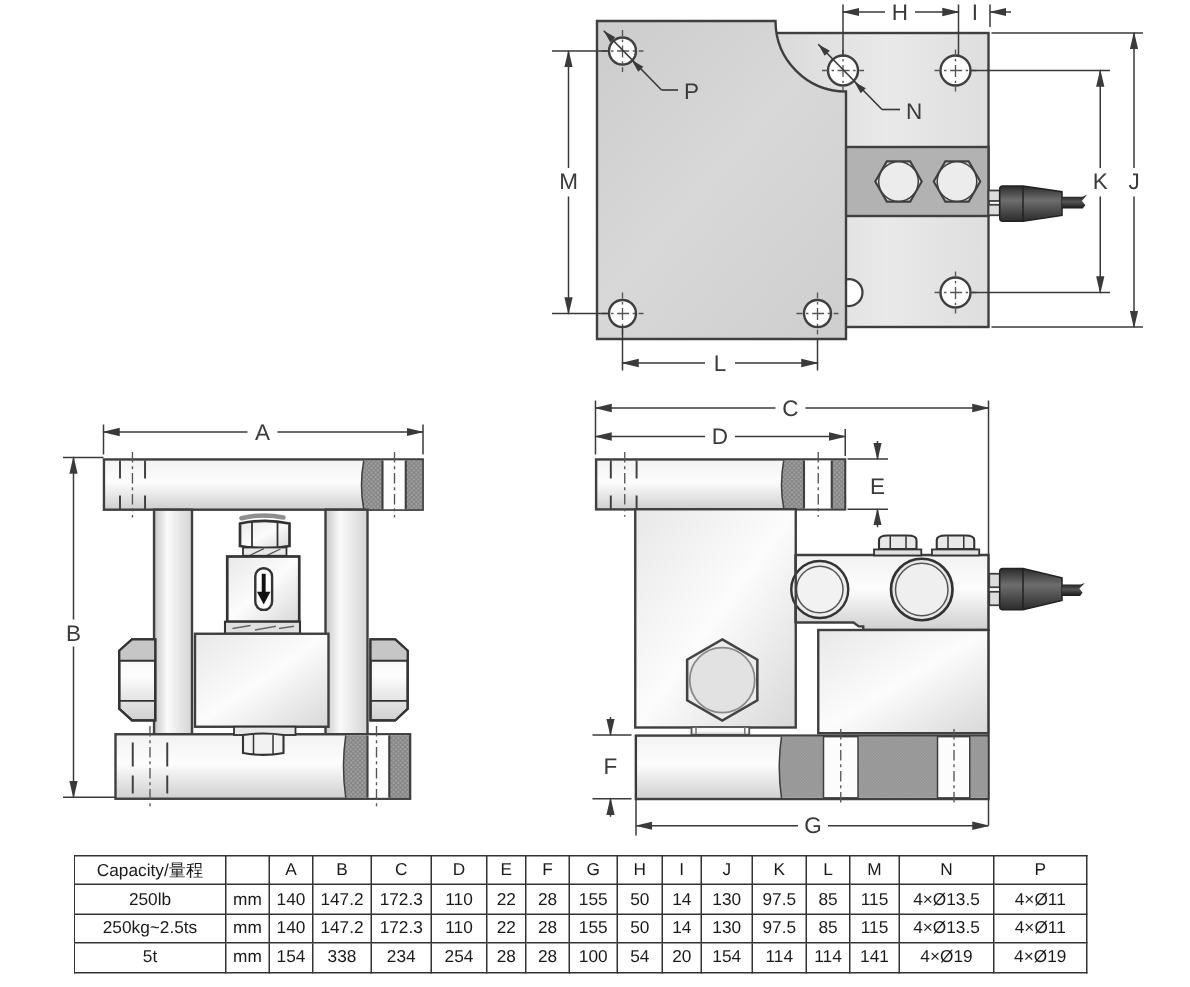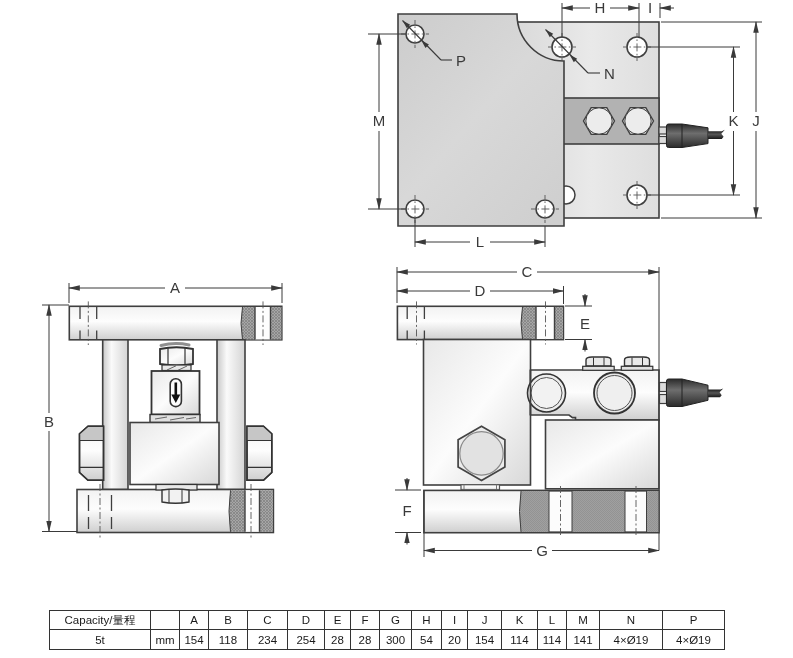--- a/index.html
+++ b/index.html
@@ -4,21 +4,21 @@
 <style>
 html,body{margin:0;padding:0;background:#fff;}
 .page{position:relative;width:793px;height:658px;background:#fff;overflow:hidden;
   font-family:"Liberation Sans", sans-serif;}
 svg text{font-family:"Liberation Sans", sans-serif;fill:#3a3a3a;}
 table.spec{will-change:transform;position:absolute;left:49px;top:570px;border-collapse:collapse;
   font-family:"Liberation Sans", sans-serif;font-size:11.5px;color:#1a1a1a;
   table-layout:fixed;}
 table.spec td{border:1px solid #333;text-align:center;padding:0;height:18.4px;
   overflow:hidden;white-space:nowrap;}
-table.spec{border:1.5px solid #333;margin-top:40px;}
+table.spec{border:1.5px solid #333;}
 </style>
 </head>
 <body>
 <div class="page">
 <svg style="will-change:transform" width="793" height="658" viewBox="0 0 793 658">
 <defs>
 <linearGradient id="gPlate" x1="0" y1="0" x2="0.9" y2="1">
   <stop offset="0" stop-color="#cccccc"></stop>
           <stop offset="0.5" stop-color="#d8d8d8"></stop>
           <stop offset="1" stop-color="#cfcfcf"></stop>
@@ -446,29 +446,67 @@
           <td>H</td>
           <td>I</td>
           <td>J</td>
           <td>K</td>
           <td>L</td>
           <td>M</td>
           <td>N</td>
           <td>P</td>
         </tr>
 <tr>
+          <td>250lb</td>
+          <td>mm</td>
+          <td>140</td>
+          <td>147.2</td>
+          <td>172.3</td>
+          <td>110</td>
+          <td>22</td>
+          <td>28</td>
+          <td>155</td>
+          <td>50</td>
+          <td>14</td>
+          <td>130</td>
+          <td>97.5</td>
+          <td>85</td>
+          <td>115</td>
+          <td>4×Ø13.5</td>
+          <td>4×Ø11</td>
+        </tr>
+<tr>
+          <td>250kg~2.5ts</td>
+          <td>mm</td>
+          <td>140</td>
+          <td>147.2</td>
+          <td>172.3</td>
+          <td>110</td>
+          <td>22</td>
+          <td>28</td>
+          <td>155</td>
+          <td>50</td>
+          <td>14</td>
+          <td>130</td>
+          <td>97.5</td>
+          <td>85</td>
+          <td>115</td>
+          <td>4×Ø13.5</td>
+          <td>4×Ø11</td>
+        </tr>
+<tr>
           <td>5t</td>
           <td>mm</td>
           <td>154</td>
-          <td>118</td>
+          <td>338</td>
           <td>234</td>
           <td>254</td>
           <td>28</td>
           <td>28</td>
-          <td>300</td>
+          <td>100</td>
           <td>54</td>
           <td>20</td>
           <td>154</td>
           <td>114</td>
           <td>114</td>
           <td>141</td>
           <td>4×Ø19</td>
           <td>4×Ø19</td>
         </tr>
 </tbody>

